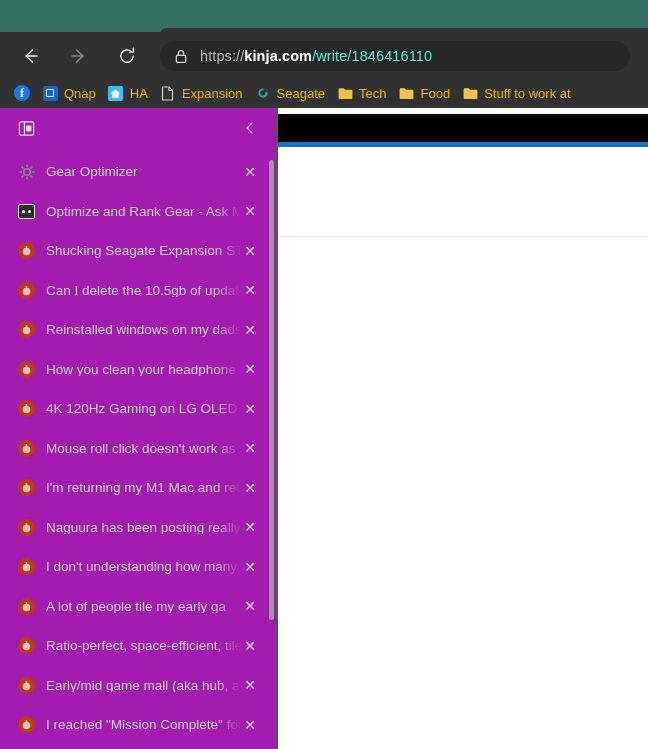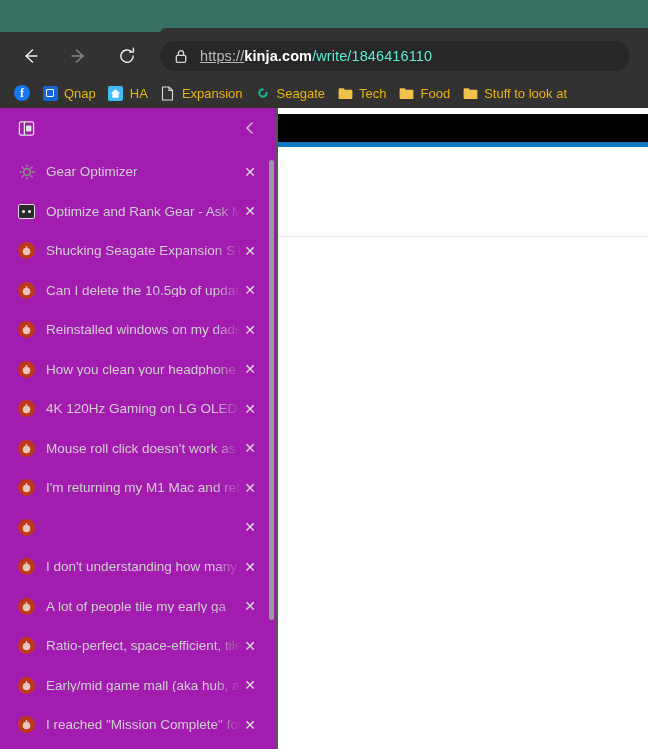--- a/index.html
+++ b/index.html
@@ -74,21 +74,21 @@
     display: flex;
     align-items: center;
   }
   .url-text {
     font-size: 14.5px;
     white-space: nowrap;
     color: #a8a8a8;
     letter-spacing: 0.1px;
     line-height: 1;
   }
-  .url-scheme { color: #b9b9b9; text-decoration: underline; }
+  .url-scheme { color: #b9b9b9; }
   .url-host   { color: #ffffff; font-weight: bold; }
   .url-path   { color: #5eead4; }
 
   
   .bookmarks {
     position: absolute;
     left: 0; top: 78px;
     width: 648px; height: 30px;
     background: #323232;
     display: flex;
@@ -404,21 +404,21 @@
       </span>
       <span class="bm-label">Food</span>
     </div>
 
     <div class="bm">
       <span class="bm-icon">
         <svg width="15" height="13" viewBox="0 0 15 13" fill="#f2c14a">
           <path d="M0.6 2.2 a1 1 0 0 1 1-1 H5.6 L7 2.8 H13.4 a1 1 0 0 1 1 1 V11 a1 1 0 0 1 -1 1 H1.6 a1 1 0 0 1 -1 -1 Z"></path>
         </svg>
       </span>
-      <span class="bm-label">Stuff to look at</span>
+      <span class="bm-label">Stuff to work at</span>
     </div>
 
   </div>
 
   <div class="content">
     <div class="page-topbar"></div>
     <div class="page-accent"></div>
     <div class="page-divider"></div>
   </div>
 
@@ -560,20 +560,21 @@
         <div class="tab-row">
           <span class="tab-favicon">
             <span class="fav-reddit">
               <svg width="11" height="11" viewBox="0 0 12 12" fill="#e8c6ba">
                 <circle cx="6" cy="7" r="4.1"></circle>
                 <circle cx="6" cy="2.1" r="1.05"></circle>
                 <rect x="5.6" y="2.1" width="0.8" height="2.2"></rect>
               </svg>
             </span>
           </span>
+          <span class="tab-title">Naguura has been posting really</span>
           <span class="tab-close">✕</span>
         </div>
         <div class="tab-row">
           <span class="tab-favicon">
             <span class="fav-reddit">
               <svg width="11" height="11" viewBox="0 0 12 12" fill="#e8c6ba">
                 <circle cx="6" cy="7" r="4.1"></circle>
                 <circle cx="6" cy="2.1" r="1.05"></circle>
                 <rect x="5.6" y="2.1" width="0.8" height="2.2"></rect>
               </svg>

